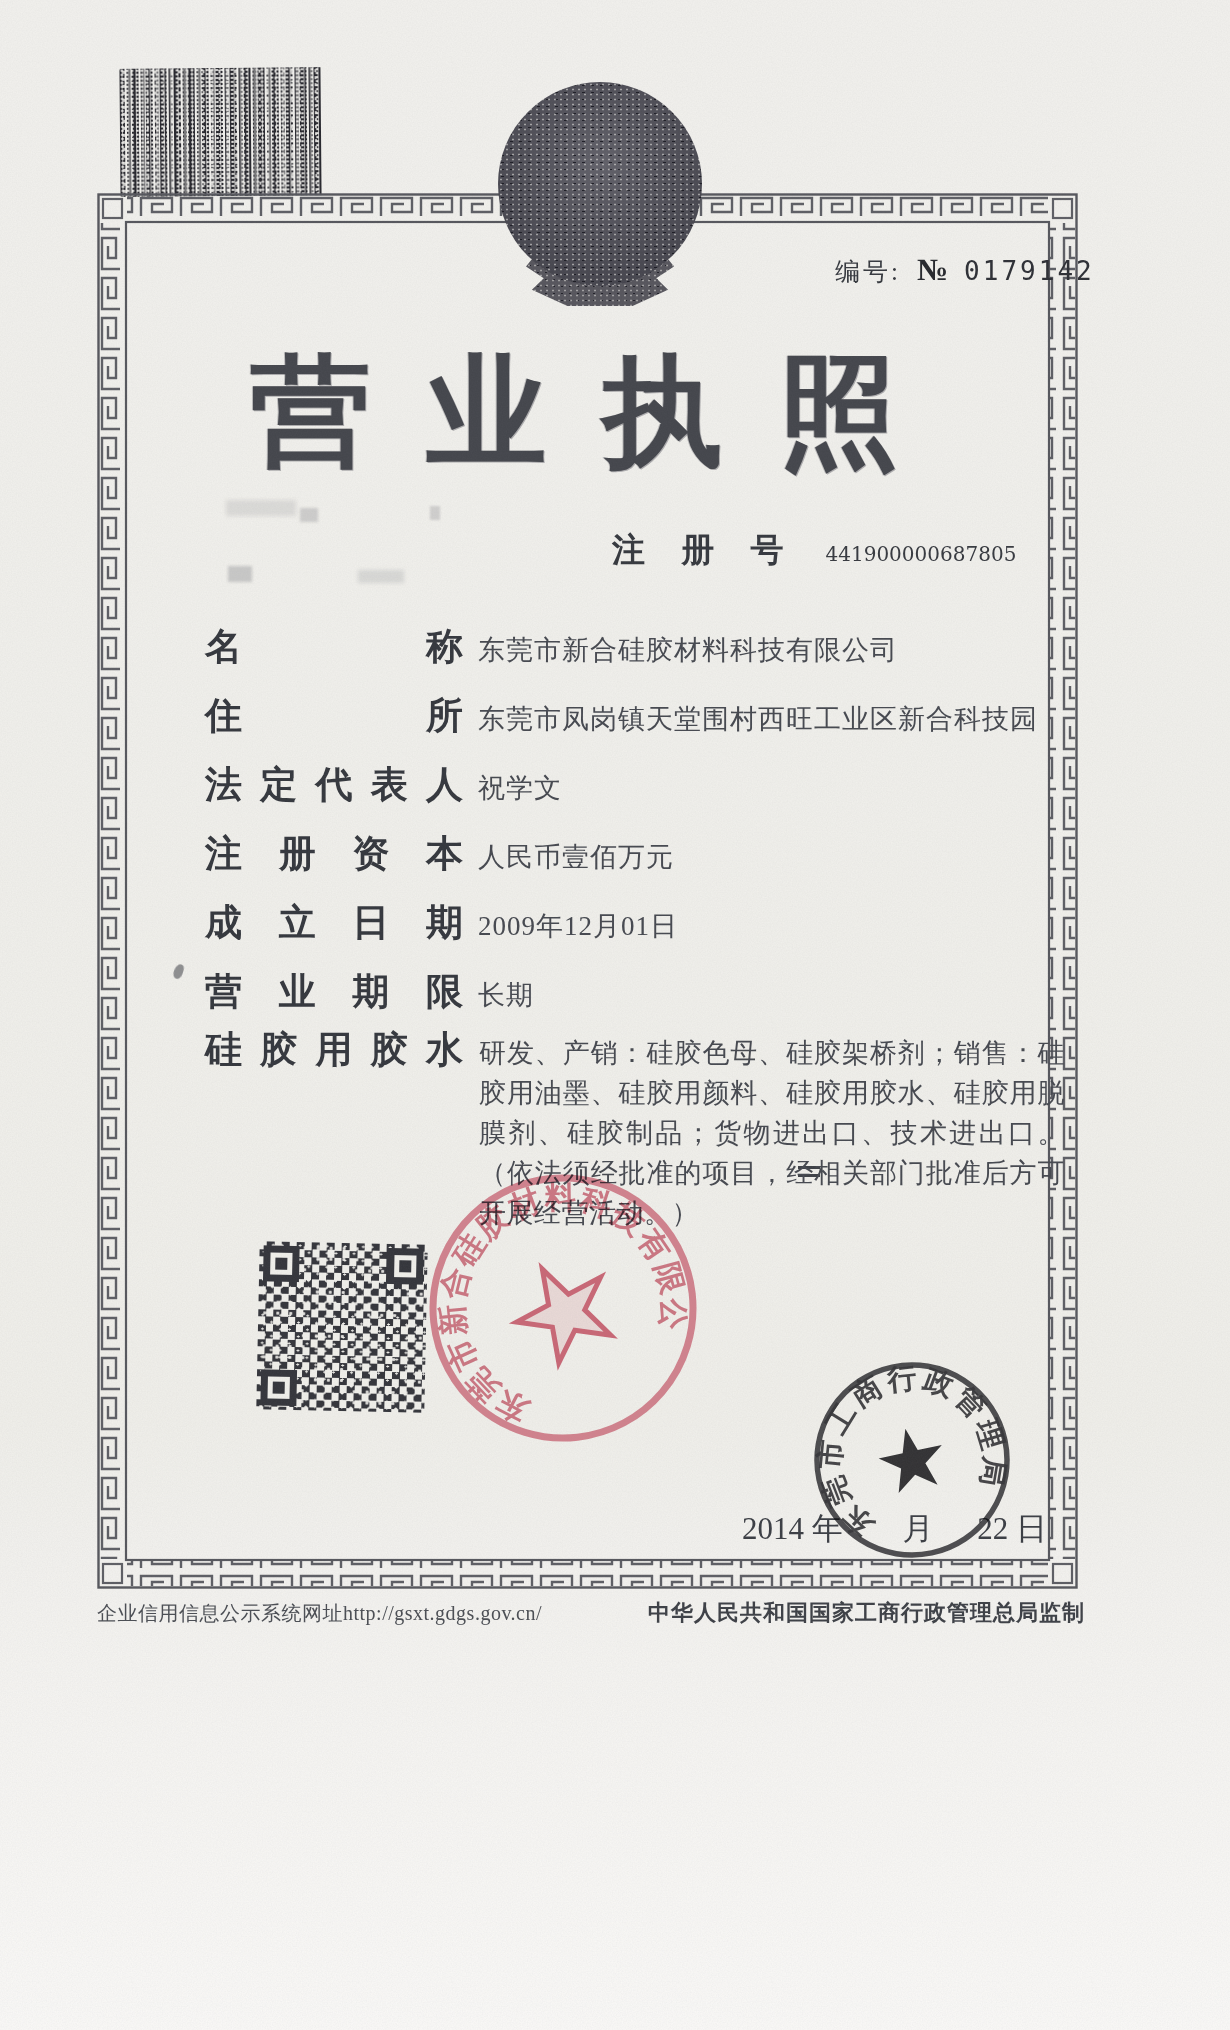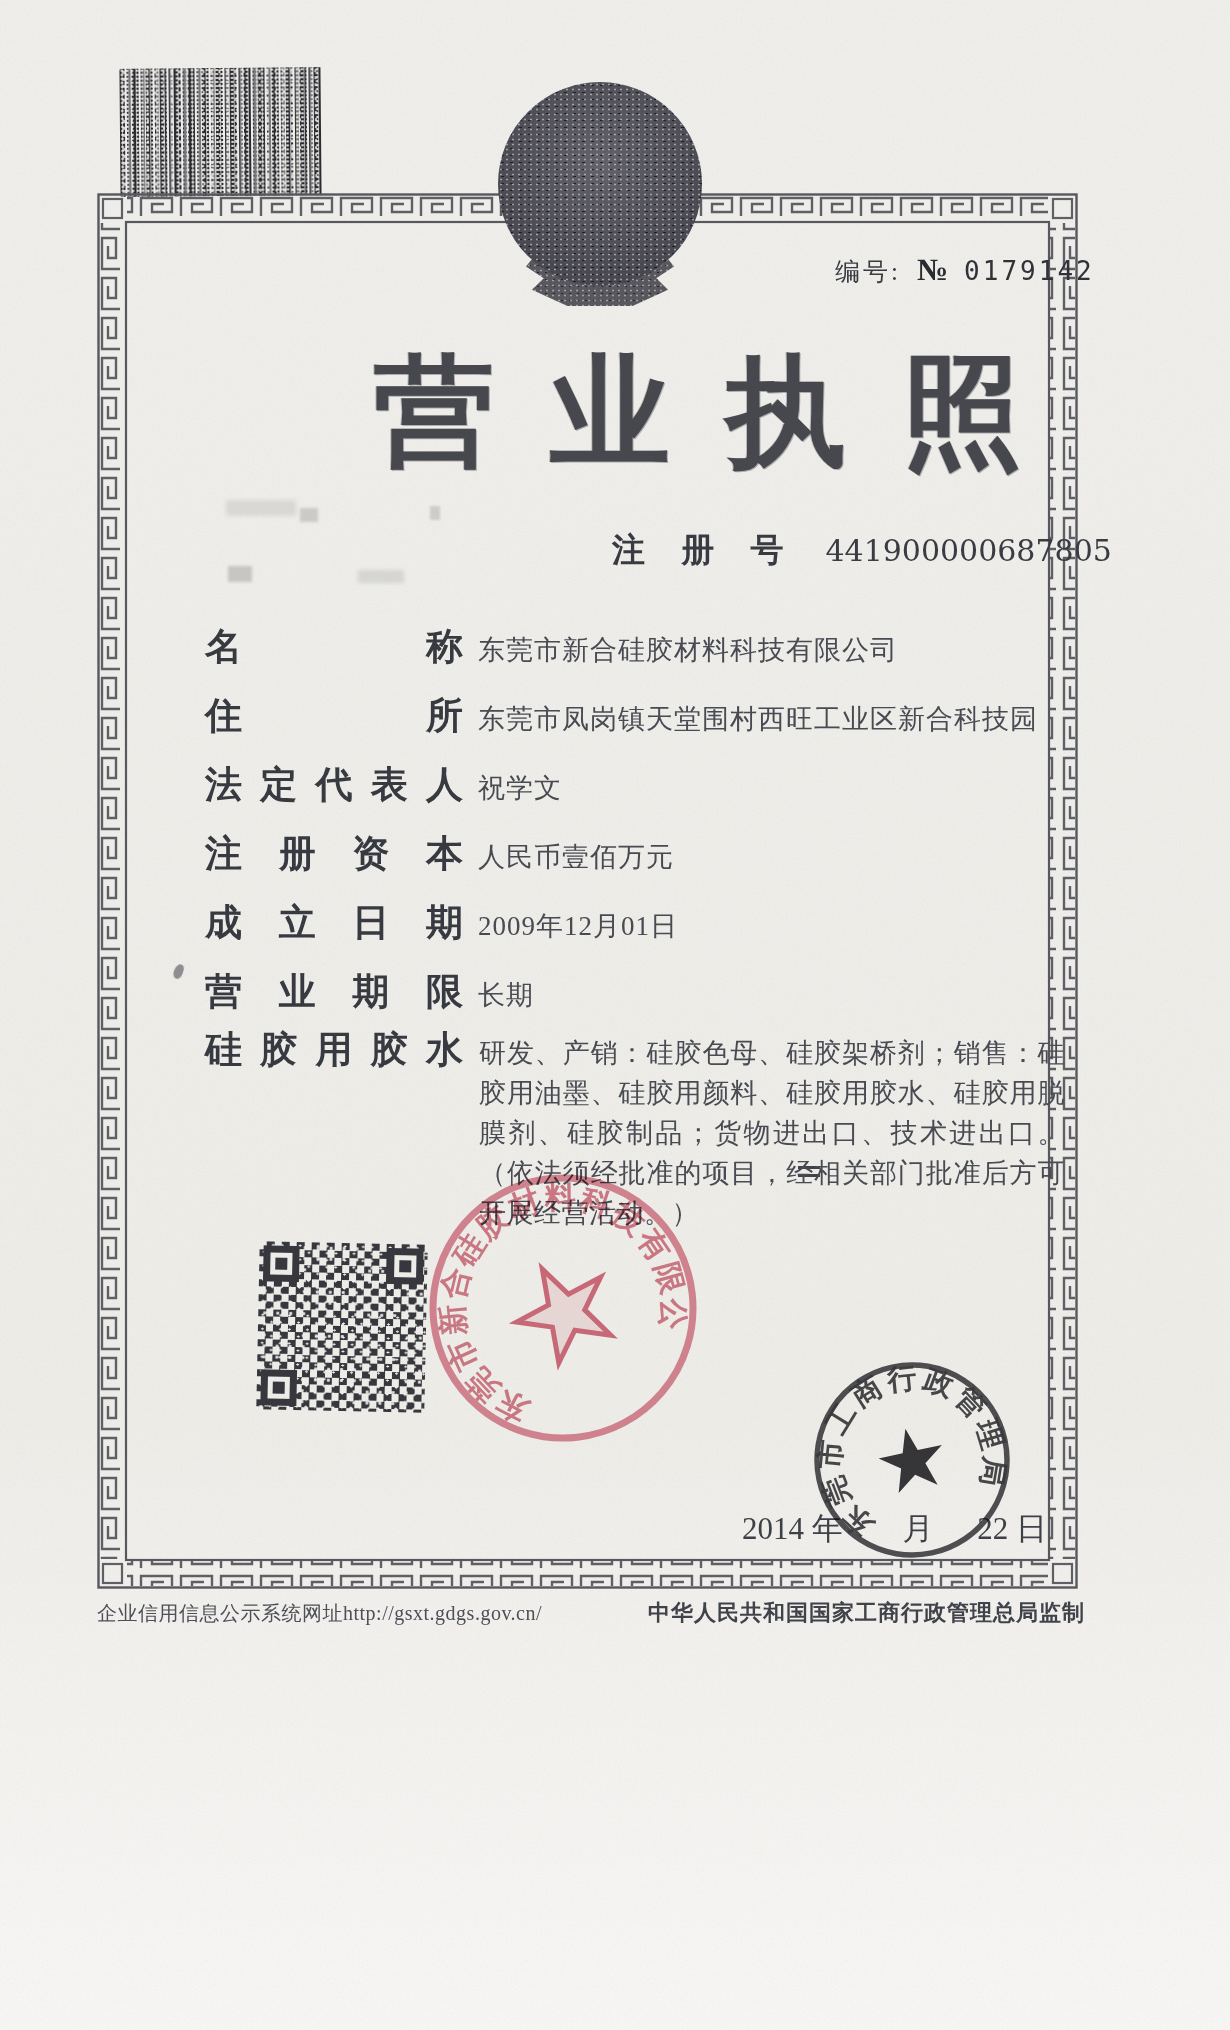--- a/index.html
+++ b/index.html
@@ -39,29 +39,29 @@
   .frame{position:absolute;left:97px;top:193px;z-index:1;}
 
   
   .serial{position:absolute;left:835px;top:252px;z-index:4;white-space:nowrap;}
   .serial .lbl{font-size:25px;letter-spacing:3px;color:#34373d;}
   .serial .no{font-size:31px;font-weight:700;margin-left:12px;color:#25272c;}
   .serial .num{font-family:"DejaVu Sans Mono",monospace;font-size:26px;margin-left:12px;
     letter-spacing:3px;color:#2c2e34;}
 
   
-  .title{position:absolute;left:97px;top:350px;width:981px;text-align:right;z-index:4;
+  .title{position:absolute;left:97px;top:350px;width:981px;text-align:center;z-index:4;
     font-size:120px;line-height:1.05;font-weight:700;color:#43454b;letter-spacing:56px;
     padding-left:30px;box-sizing:border-box;
     text-shadow:1px 1px 0 rgba(70,70,80,.4),-1px 0 0 rgba(70,70,80,.3);}
 
   
   .regline{position:absolute;left:612px;top:528px;z-index:4;white-space:nowrap;}
   .regline .lbl{font-size:33px;font-weight:700;letter-spacing:14px;color:#34373d;}
-  .regline .num{font-family:"DejaVu Serif",serif;font-size:30px;letter-spacing:0;
+  .regline .num{font-family:"DejaVu Serif",serif;font-size:20px;letter-spacing:0;
     margin-left:24px;color:#35383e;}
 
   
   .fields{position:absolute;left:205px;top:612px;width:860px;z-index:4;}
   .frow{display:flex;align-items:baseline;height:69px;}
   .frow .flabel{flex:none;width:258px;font-size:37px;font-weight:700;line-height:69px;
     color:#33363c;text-align:justify;text-align-last:justify;text-justify:inter-character;}
   .frow .fvalue{margin-left:15px;font-size:27px;color:#45484f;letter-spacing:1px;white-space:nowrap;}
   .frow.scope{height:auto;align-items:flex-start;}
   .frow.scope .flabel{line-height:48px;}

